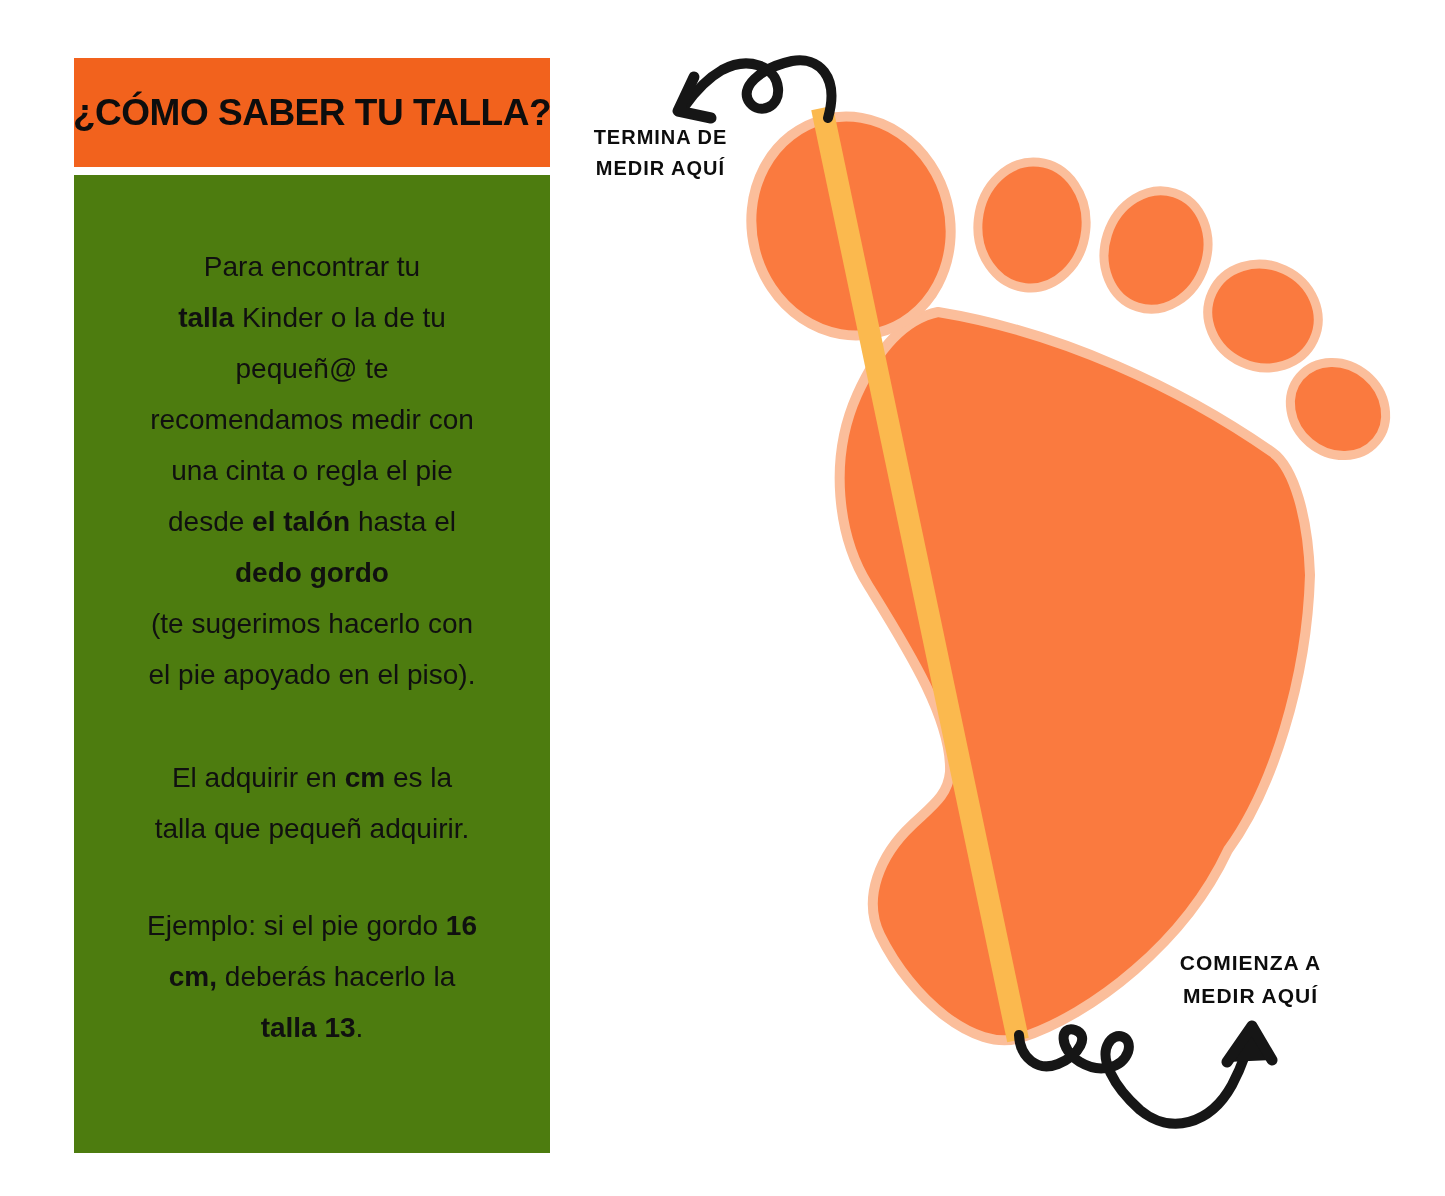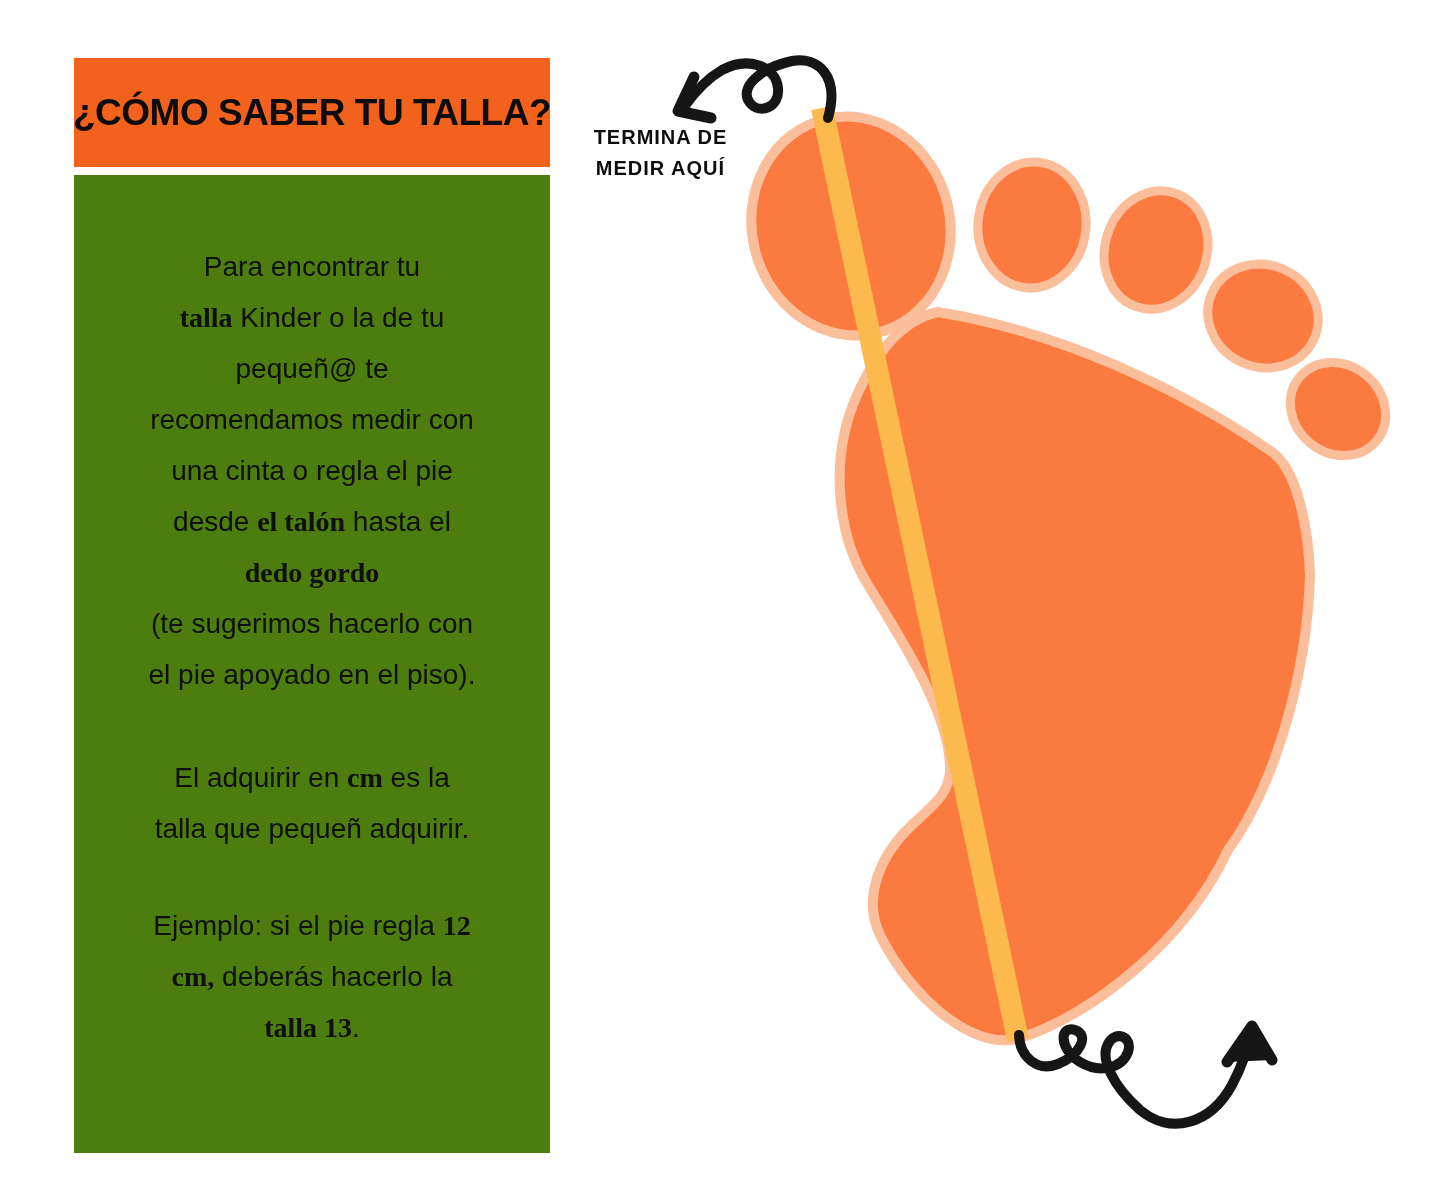--- a/index.html
+++ b/index.html
@@ -24,21 +24,21 @@
     position:absolute;left:74px;top:175px;width:476px;height:978px;
     background:#4d7c0f;
     box-sizing:border-box;
     padding:66px 8px 0 8px;
     text-align:center;color:#101010;
     font-size:28px;line-height:51px;font-weight:400;
   }
   .panel-body p{margin:0;}
   .panel-body p.gap-lg{margin-top:52px;}
   .panel-body p.gap-md{margin-top:46px;}
-  .panel-body .b{font-weight:700;font-family:Liberation Serif, serif;}
+  .panel-body .b{font-weight:700;}
   
   .foot-svg{position:absolute;left:0;top:0;width:1445px;height:1196px;}
   
   .diagram-label{
     position:absolute;color:#0d0d0d;font-weight:700;
     letter-spacing:1px;text-align:center;
   }
   .label-top{left:578px;top:122px;width:165px;font-size:20px;line-height:31px;}
   .label-bottom{left:1158px;top:946px;width:185px;font-size:21px;line-height:33px;}
 </style>
@@ -49,21 +49,21 @@
 
   <div class="panel-header">
     <h1>¿CÓMO SABER TU TALLA?</h1>
   </div>
 
   <div class="panel-body">
     <p><span>Para encontrar tu</span><br><span class="b">talla</span><span> Kinder o la de tu</span><br><span>pequeñ@ te</span><br><span>recomendamos medir con</span><br><span>una cinta o regla el pie</span><br><span>desde </span><span class="b">el talón</span><span> hasta el</span><br><span class="b">dedo gordo</span><br><span>(te sugerimos hacerlo con</span><br><span>el pie apoyado en el piso).</span></p>
 
     <p class="gap-lg"><span>El adquirir en </span><span class="b">cm</span><span> es la</span><br><span>talla que pequeñ adquirir.</span></p>
 
-    <p class="gap-md"><span>Ejemplo: si el pie regla </span><span class="b">12</span><br><span class="b">cm,</span><span> deberás hacerlo la</span><br><span class="b">talla 13</span><span>.</span></p>
+    <p class="gap-md"><span>Ejemplo: si el pie gordo </span><span class="b">16</span><br><span class="b">cm,</span><span> deberás hacerlo la</span><br><span class="b">talla 13</span><span>.</span></p>
   </div>
 
   <svg class="foot-svg" viewBox="0 0 1445 1196" xmlns="http://www.w3.org/2000/svg" aria-hidden="true">
 
     <path d="M 938 312
          C 1060 332, 1180 388, 1272 452
          C 1295 468, 1308 520, 1310 575
          C 1307 680, 1272 790, 1228 850
          C 1185 942, 1092 1015, 1020 1038
          C 975 1052, 912 1000, 880 935
@@ -99,14 +99,15 @@
                C 1100 1074, 1122 1068, 1128 1052
                C 1133 1036, 1115 1030, 1108 1044
                C 1100 1058, 1112 1085, 1140 1110
                C 1170 1135, 1210 1125, 1232 1085
                C 1243 1064, 1249 1045, 1251 1031"></path>
       <path d="M 1227 1062 L 1252 1026 L 1272 1060" stroke-width="11" fill="#161616"></path>
     </g>
   </svg>
 
   <div class="diagram-label label-top">TERMINA DE MEDIR AQUÍ</div>
+  <div class="diagram-label label-bottom">COMIENZA A MEDIR AQUÍ</div>
 
 </div>
 
 </body></html>

